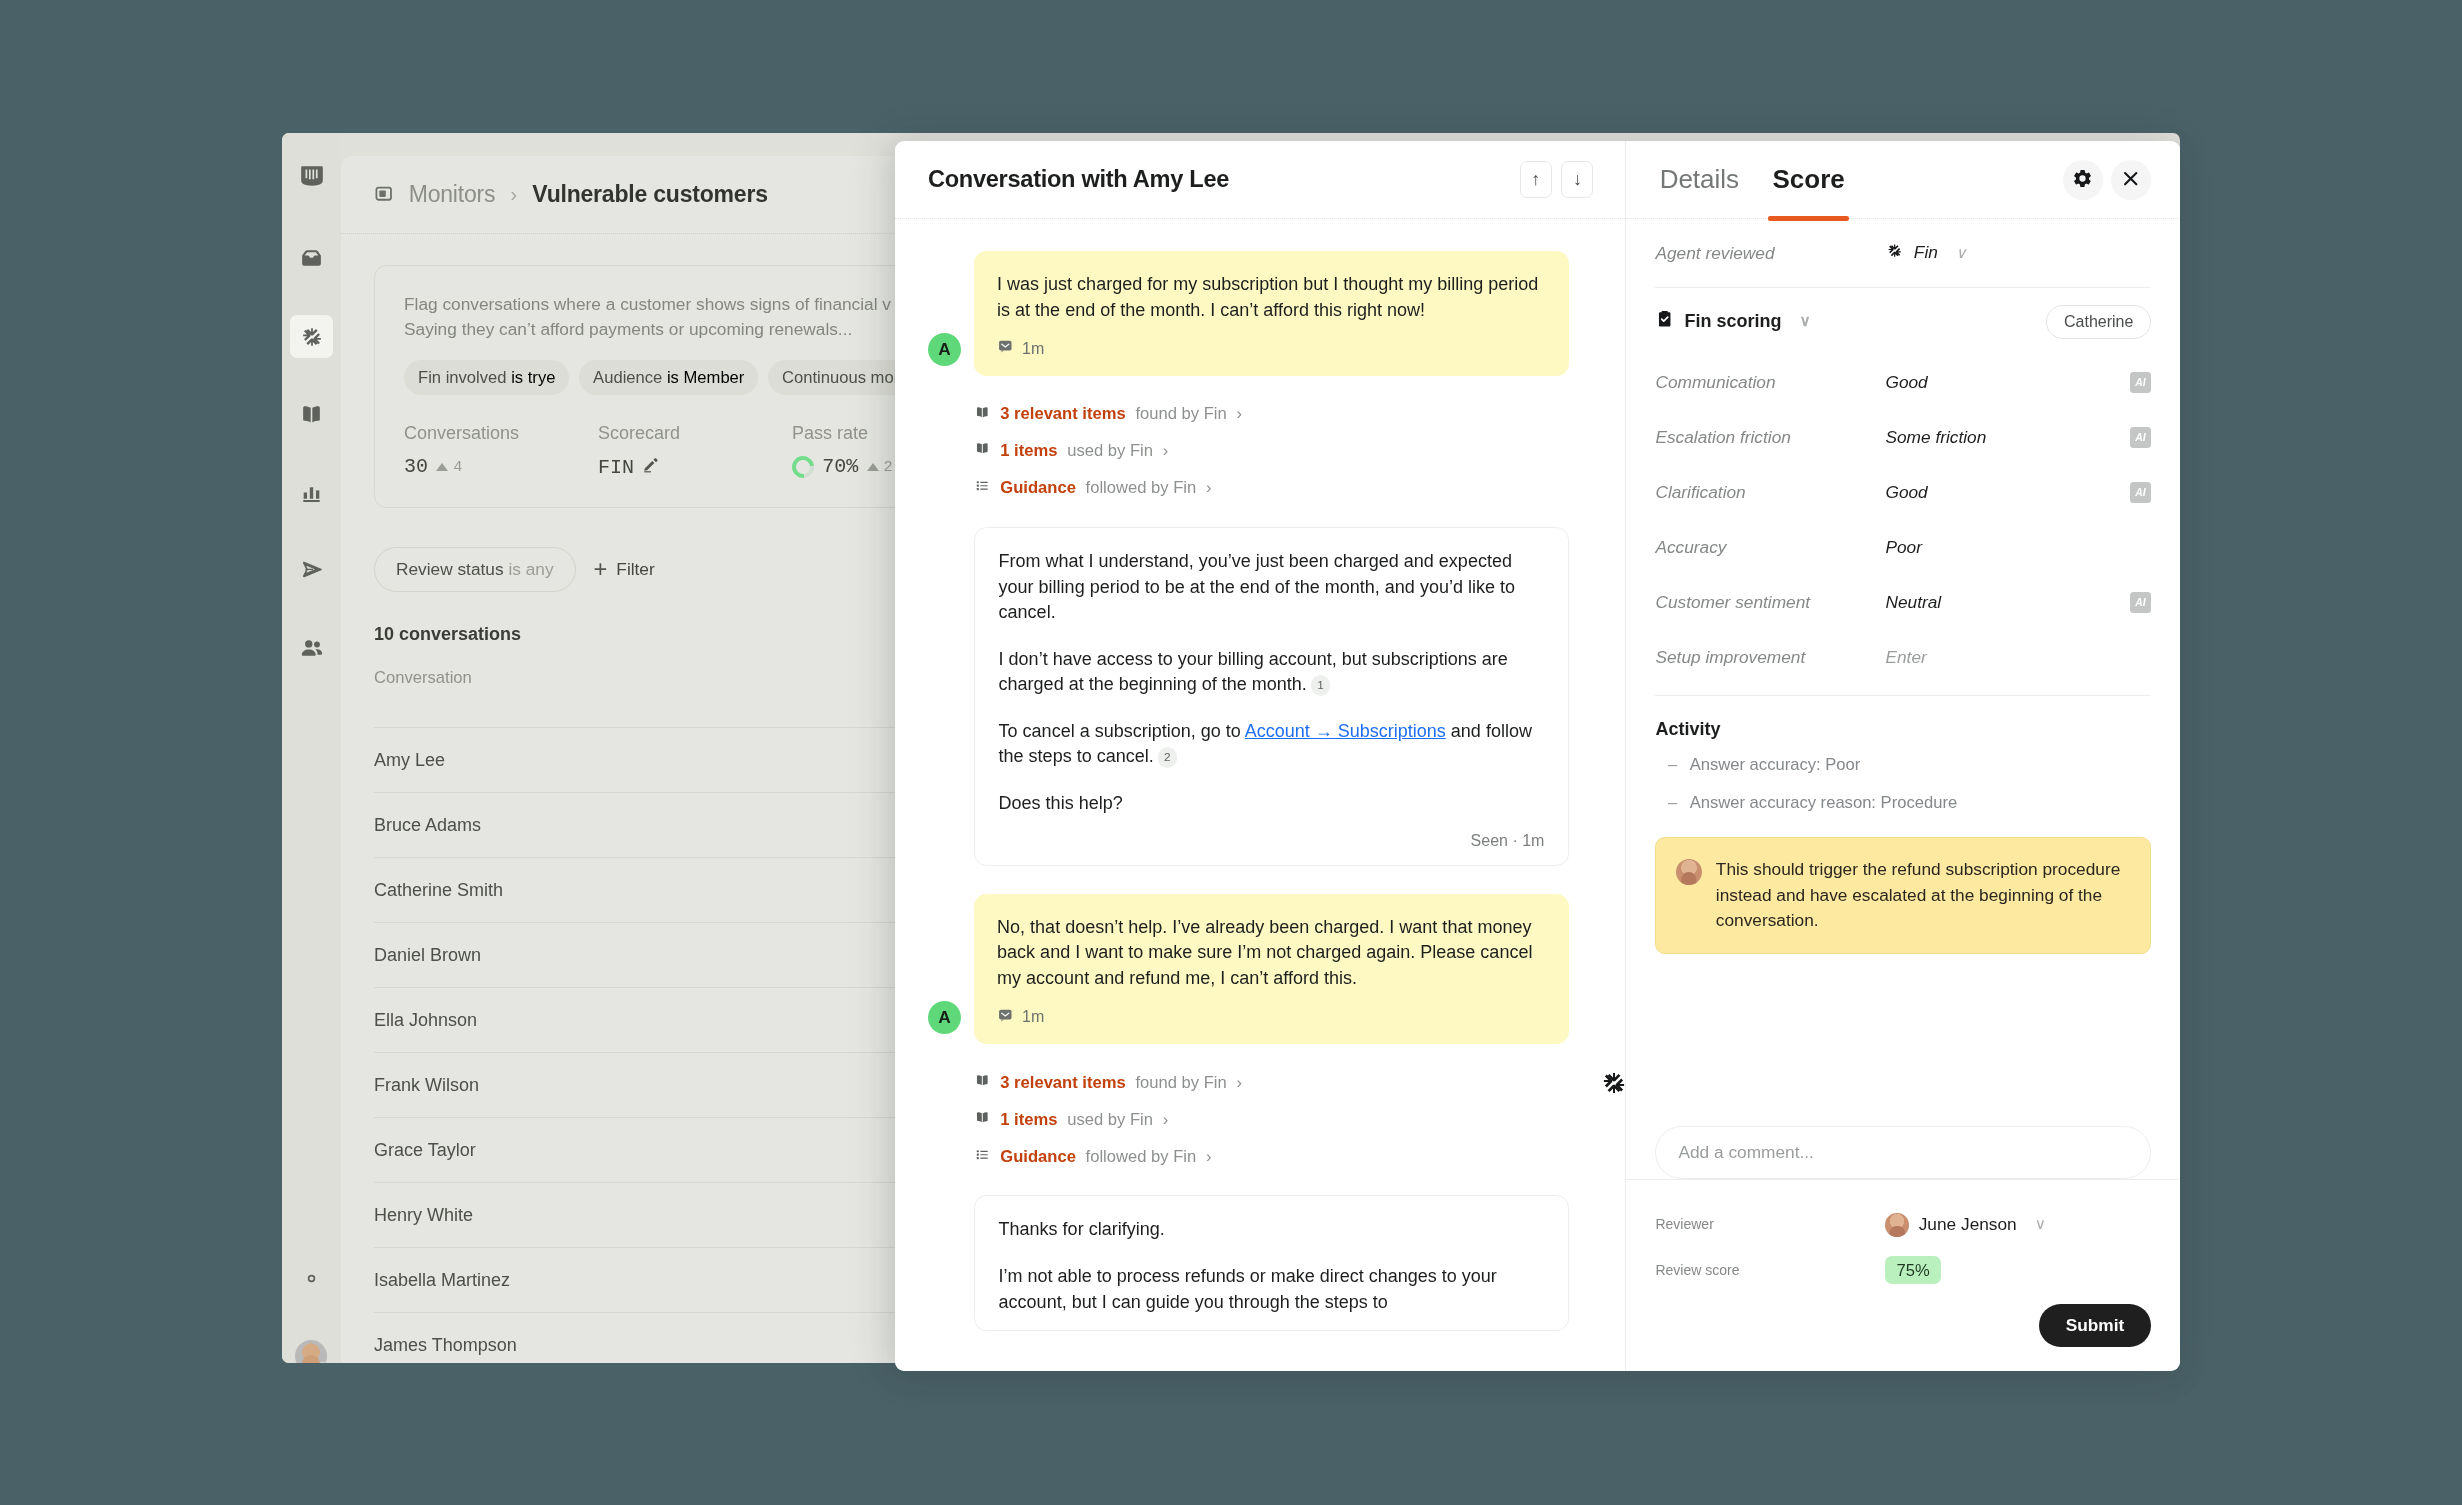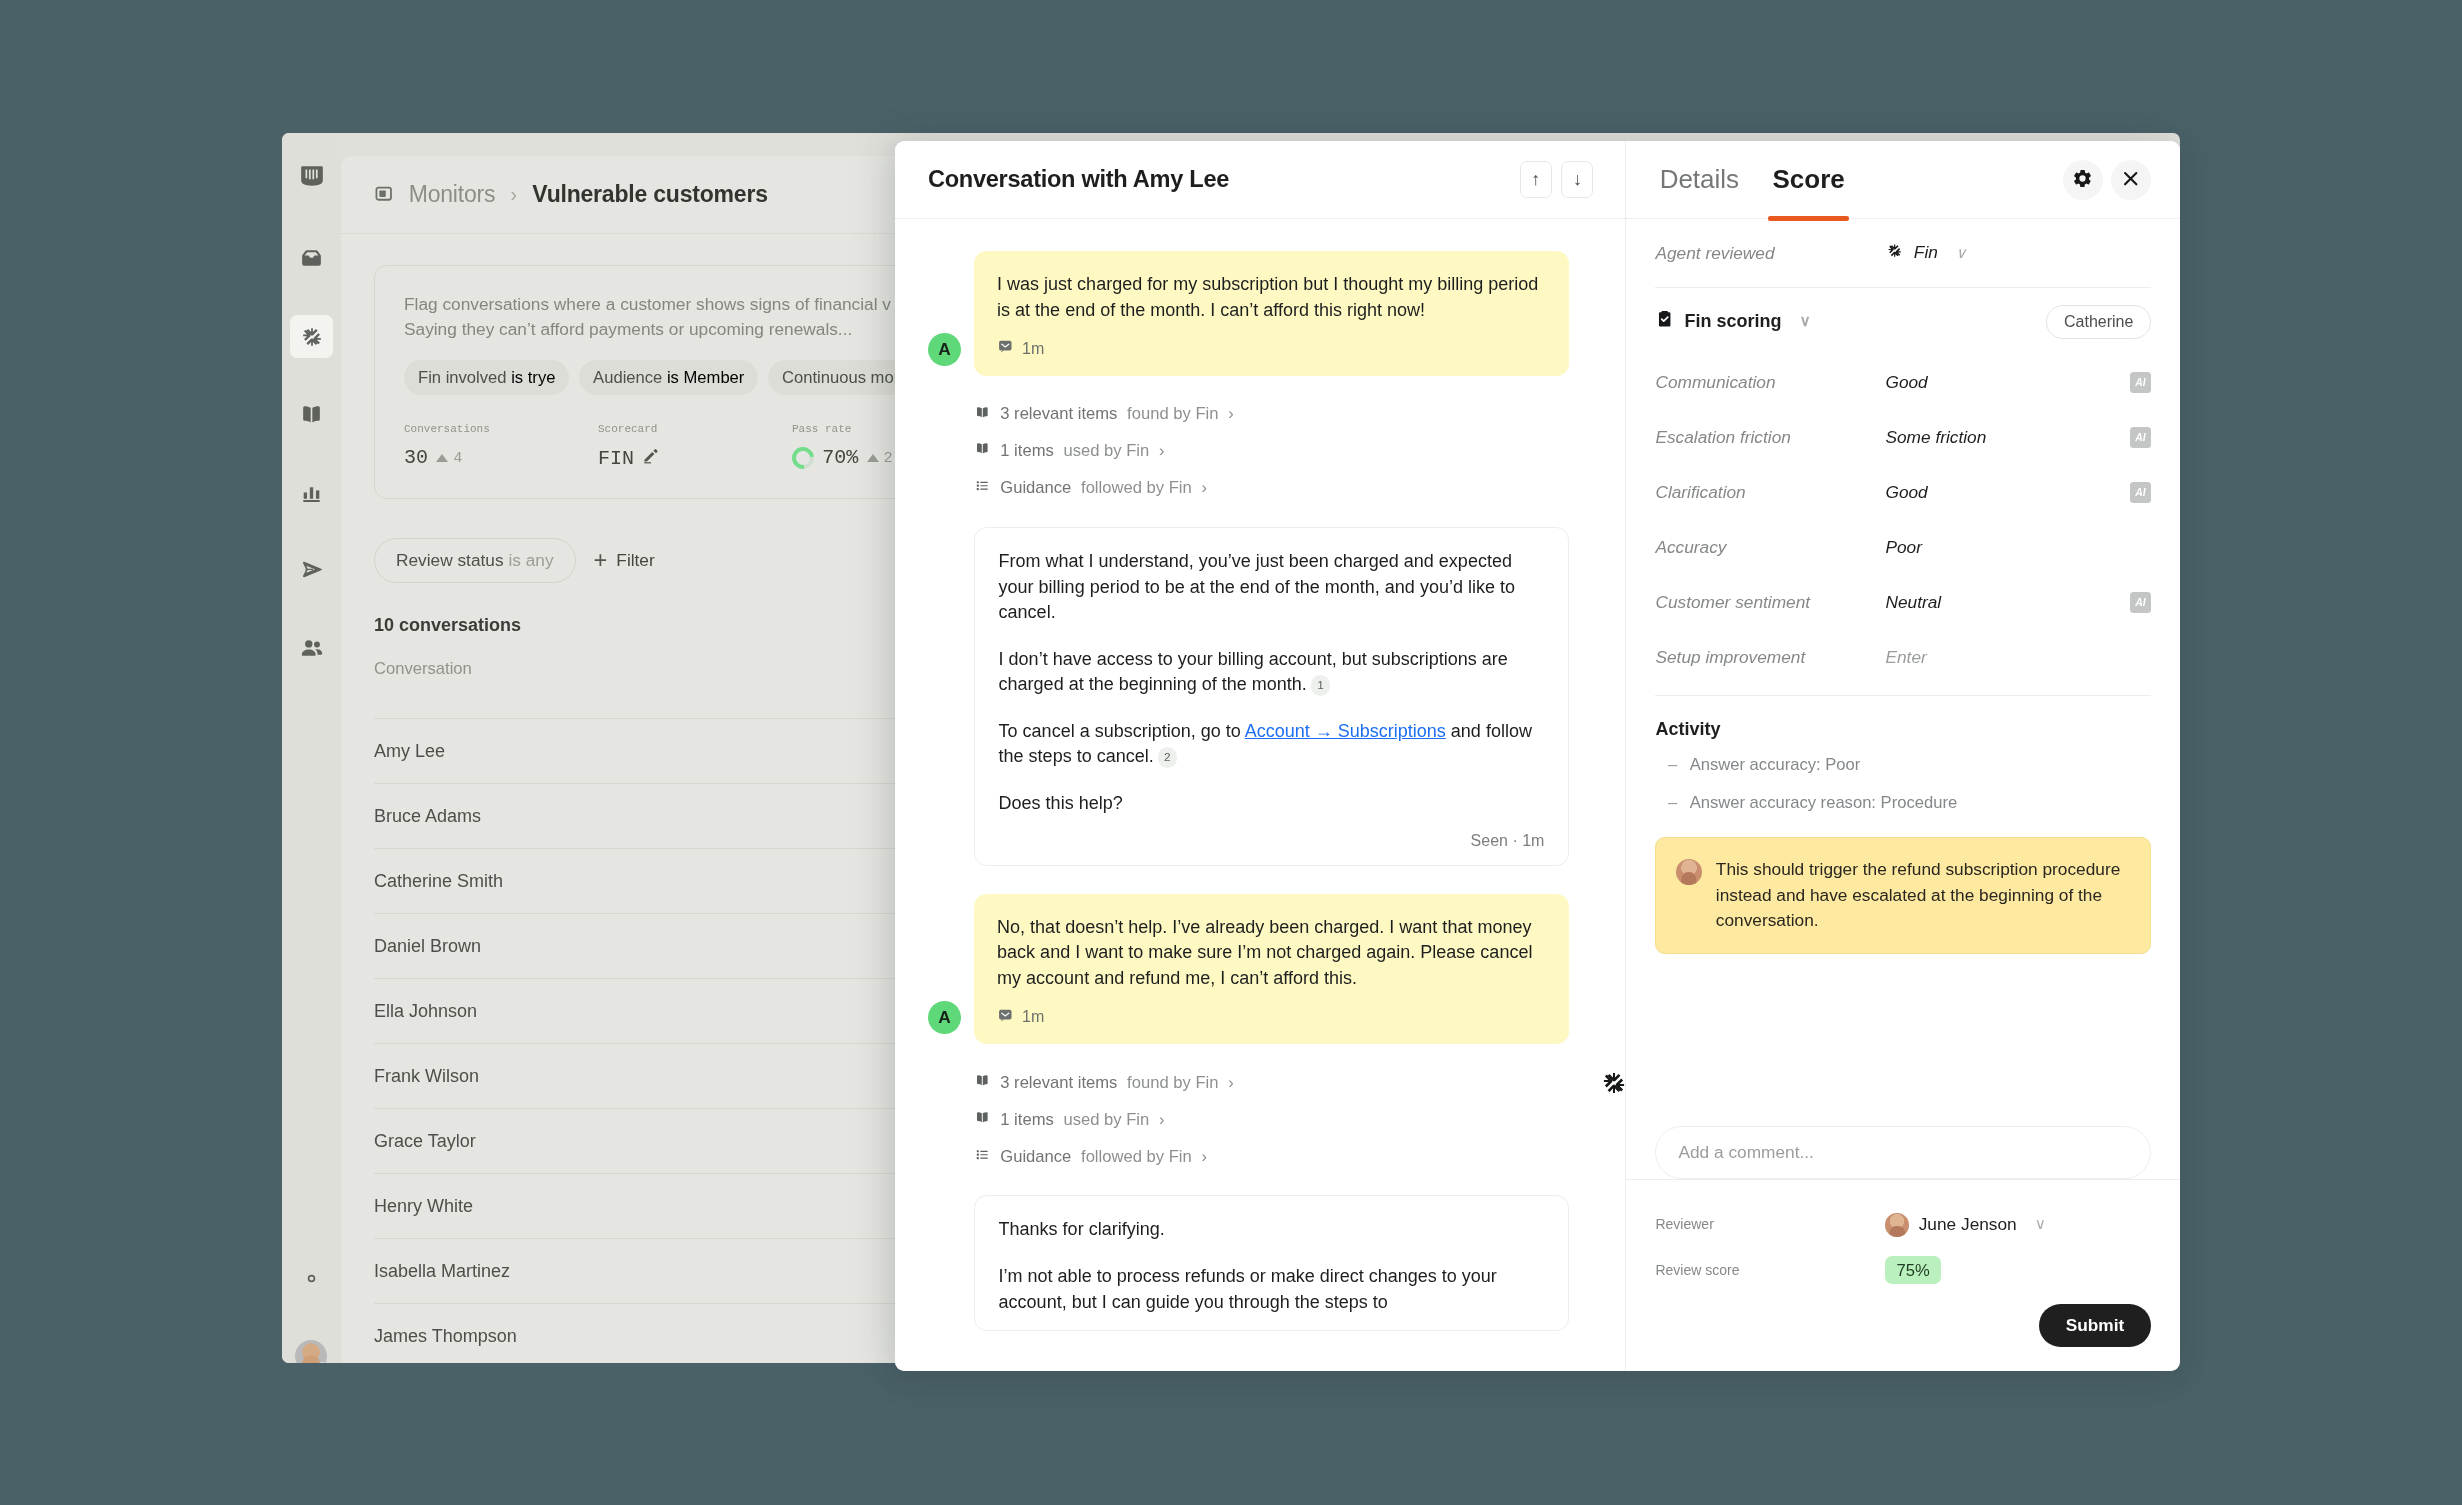--- a/index.html
+++ b/index.html
@@ -86,21 +86,21 @@
   #monitor-pills { display: flex; gap: 9.7px; margin-top: 18px; }
   .pill {
     background: #dcddd6; border-radius: 693px;
     padding: 7.6px 14px; font-size: 16.6px; color: #4d504a;
     white-space: nowrap;
   }
   .pill em { font-style: normal; color: #000000; }
 
   #stat-row { display: flex; gap: 0; margin-top: 28px; }
   .stat { width: 194px; }
-  .stat-label { font-size: 11px; color: #90938b; font-family: Liberation Mono, monospace; }
+  .stat-label { font-size: 18px; color: #90938b; }
   .stat-value {
     margin-top: 11px; font-size: 20px; color: #44473f;
     display: flex; align-items: center; gap: 8.3px;
     font-family: "Liberation Mono", monospace;
   }
   .delta-up { color: #9a9d95; font-size: 15.3px; display: flex; align-items: center; gap: 4.9px; }
   .tri { width: 0; height: 0; border-left: 6.2px solid transparent; border-right: 6.2px solid transparent; border-bottom: 8.3px solid #9a9d95; }
   .ring {
     width: 22px; height: 22px; border-radius: 50%;
     border: 4.2px solid #74dd8c; border-right-color: #d3ded2;
@@ -194,21 +194,21 @@
     margin-top: 15.3px; font-size: 16px; color: #6d716e;
     display: flex; align-items: center; gap: 8.3px;
   }
   .msg-meta.right { justify-content: flex-end; color: #7b7f7c; }
 
   .sources { margin: 28px 0 28px 46px; display: flex; flex-direction: column; gap: 15.3px; }
   .source-line {
     display: flex; align-items: center; gap: 9.7px;
     font-size: 16.6px; color: #8d918e;
   }
-  .source-line b { color: #737373; font-weight: normal; }
+  .source-line b { color: #c2410c; font-weight: bold; }
   .chev { color: #8d918e; font-size: 16.6px; }
 
   #fin-mark-float {
     position: absolute; left: 703px; top: 848px;
   }
 
   
   #score-col {
     width: 554px; height: 100%;
     display: flex; flex-direction: column;

